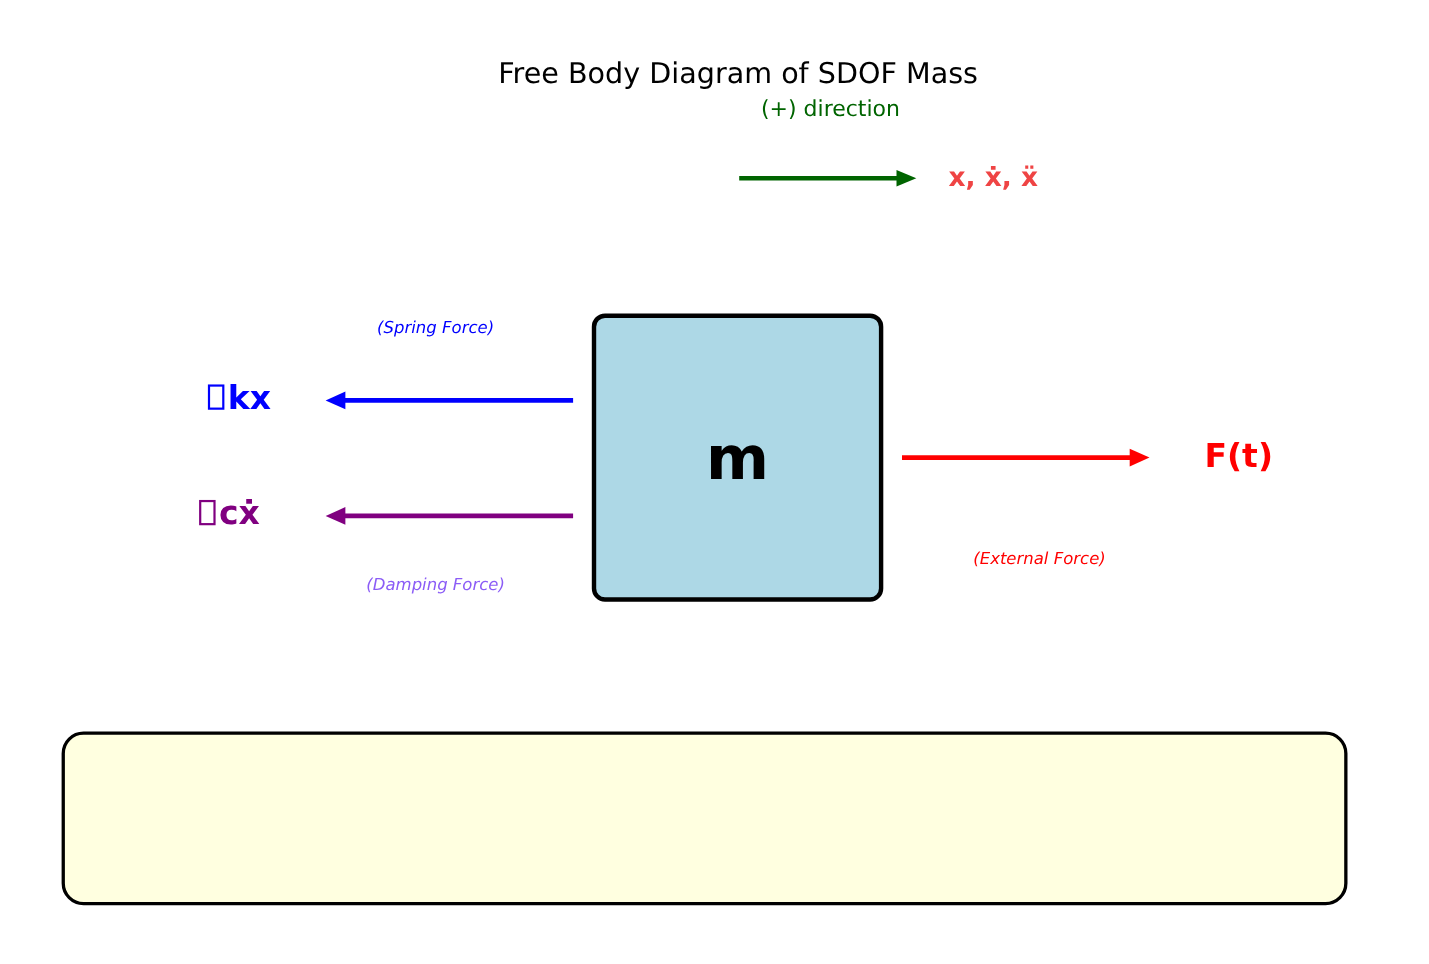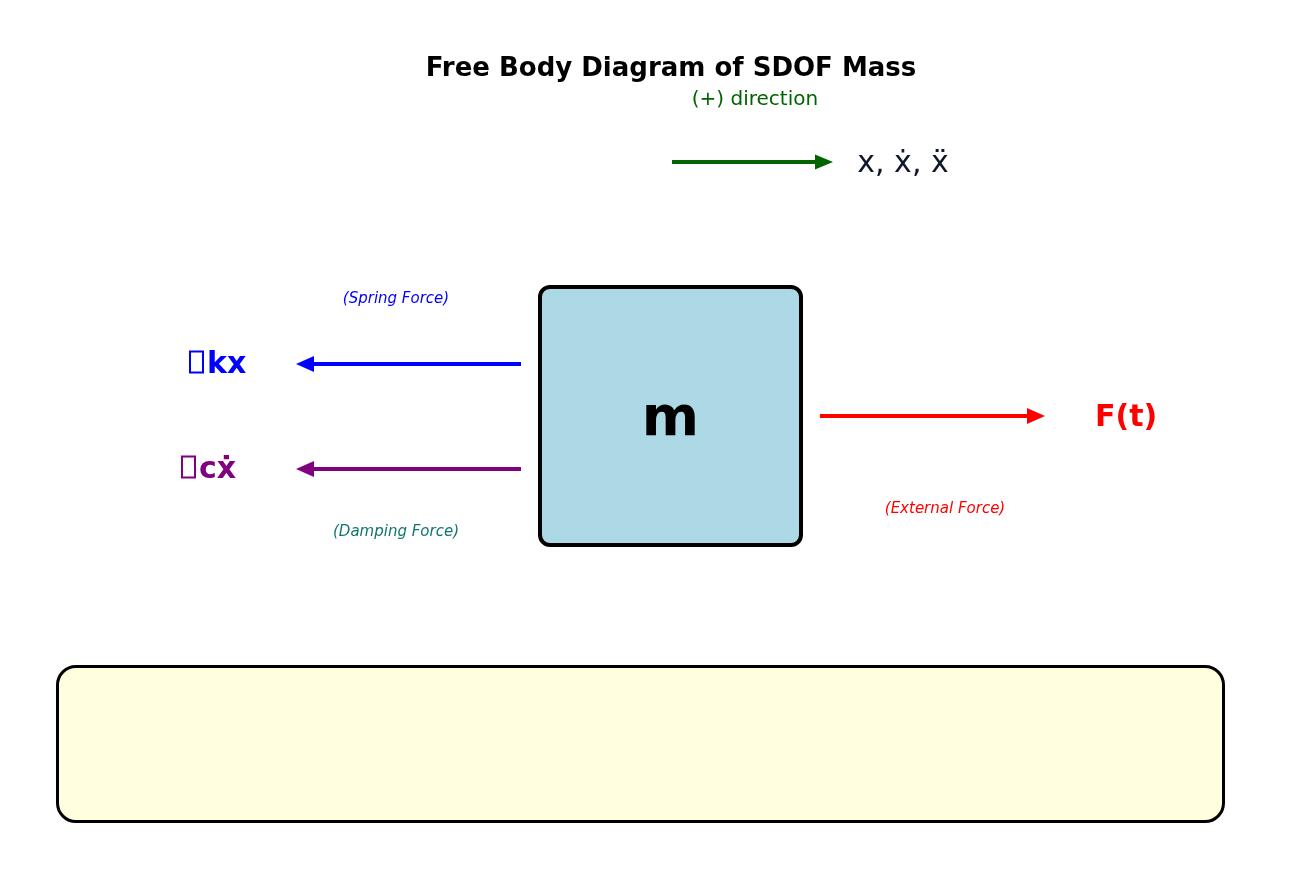--- a/index.html
+++ b/index.html
@@ -4,41 +4,41 @@
 <style>
   html,body{margin:0;padding:0;background:#ffffff;}
   .canvas{
     position:relative;width:1299px;height:876px;background:#ffffff;
     font-family:"DejaVu Sans", sans-serif;overflow:hidden;
   }
   .abs{position:absolute;}
   .ctr{transform:translate(-50%,-50%);white-space:nowrap;}
   .vctr{transform:translateY(-50%);white-space:nowrap;}
 
-  .title{left:671px;top:67px;font-size:26px;font-weight:bold;color:#000000;}
+  .title{left:671px;top:67px;font-size:26px;font-weight:normal;color:#000000;}
   .subtitle{left:755px;top:98px;font-size:20px;color:#006400;}
-  .dir-label{left:903px;top:161px;font-size:30px;font-weight:normal;color:#0f172a;white-space:pre;}
+  .dir-label{left:903px;top:161px;font-size:24px;font-weight:bold;color:#ef4444;white-space:pre;}
 
   .overlay{position:absolute;left:0;top:0;pointer-events:none;}
 
   .mass-box{
     left:538px;top:285px;width:265px;height:262px;box-sizing:border-box;
     background:#add8e6;border:4px solid #000000;border-radius:12px;
     display:flex;align-items:center;justify-content:center;
   }
   .mass-label{font-size:55px;font-weight:bold;color:#000000;}
 
   .force-label{font-size:30px;font-weight:bold;}
   .spring-label{left:189px;top:362px;color:#0000ff;}
   .damping-label{left:181px;top:467px;color:#800080;}
   .external-label{left:1095px;top:415px;color:#ff0000;}
 
   .caption{font-size:15px;font-style:italic;}
   .spring-caption{left:396px;top:298px;color:#0000ff;}
-  .damping-caption{left:396px;top:531px;color:#0f766e;}
+  .damping-caption{left:396px;top:531px;color:#8b5cf6;}
   .external-caption{left:945px;top:508px;color:#ff0000;}
 
   .eq-box{
     left:56px;top:665px;width:1169px;height:158px;box-sizing:border-box;
     background:#ffffe0;border:3px solid #000000;border-radius:20px;
   }
   .equation{
     left:646px;top:744px;font-size:23px;font-weight:bold;color:#000000;white-space:pre;
   }
 

